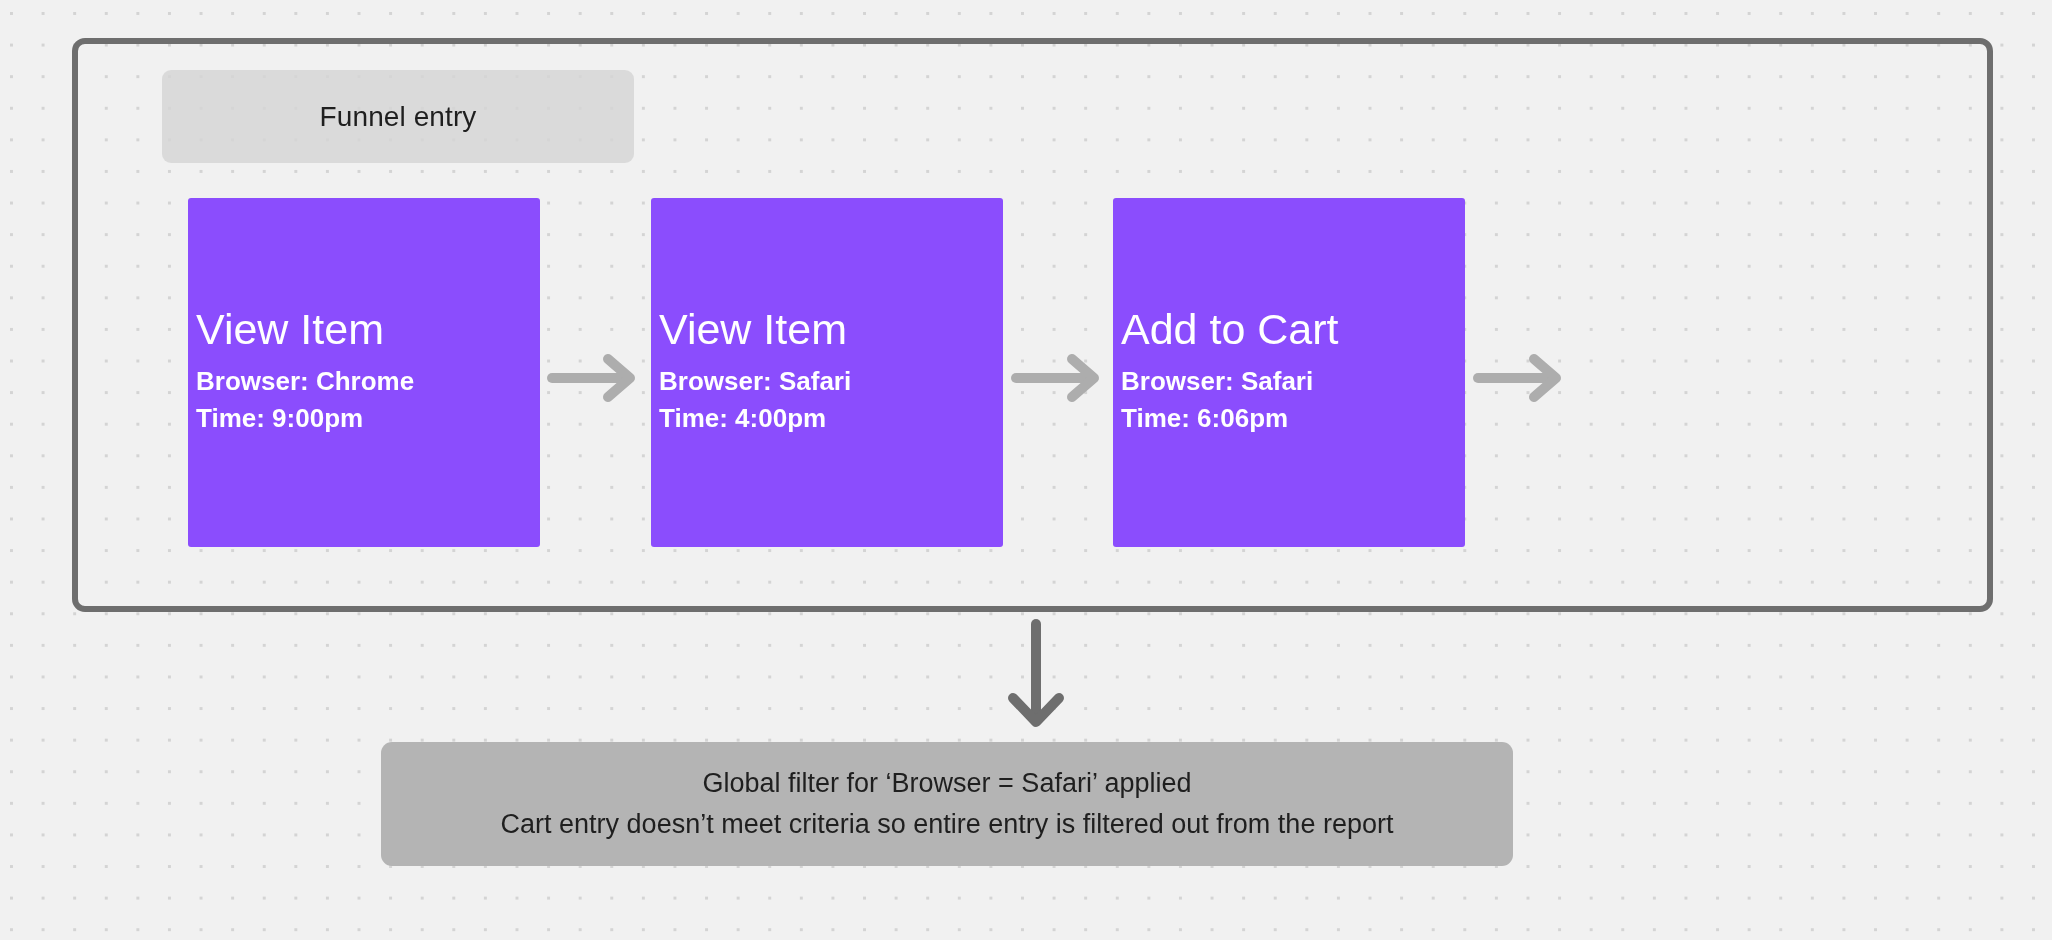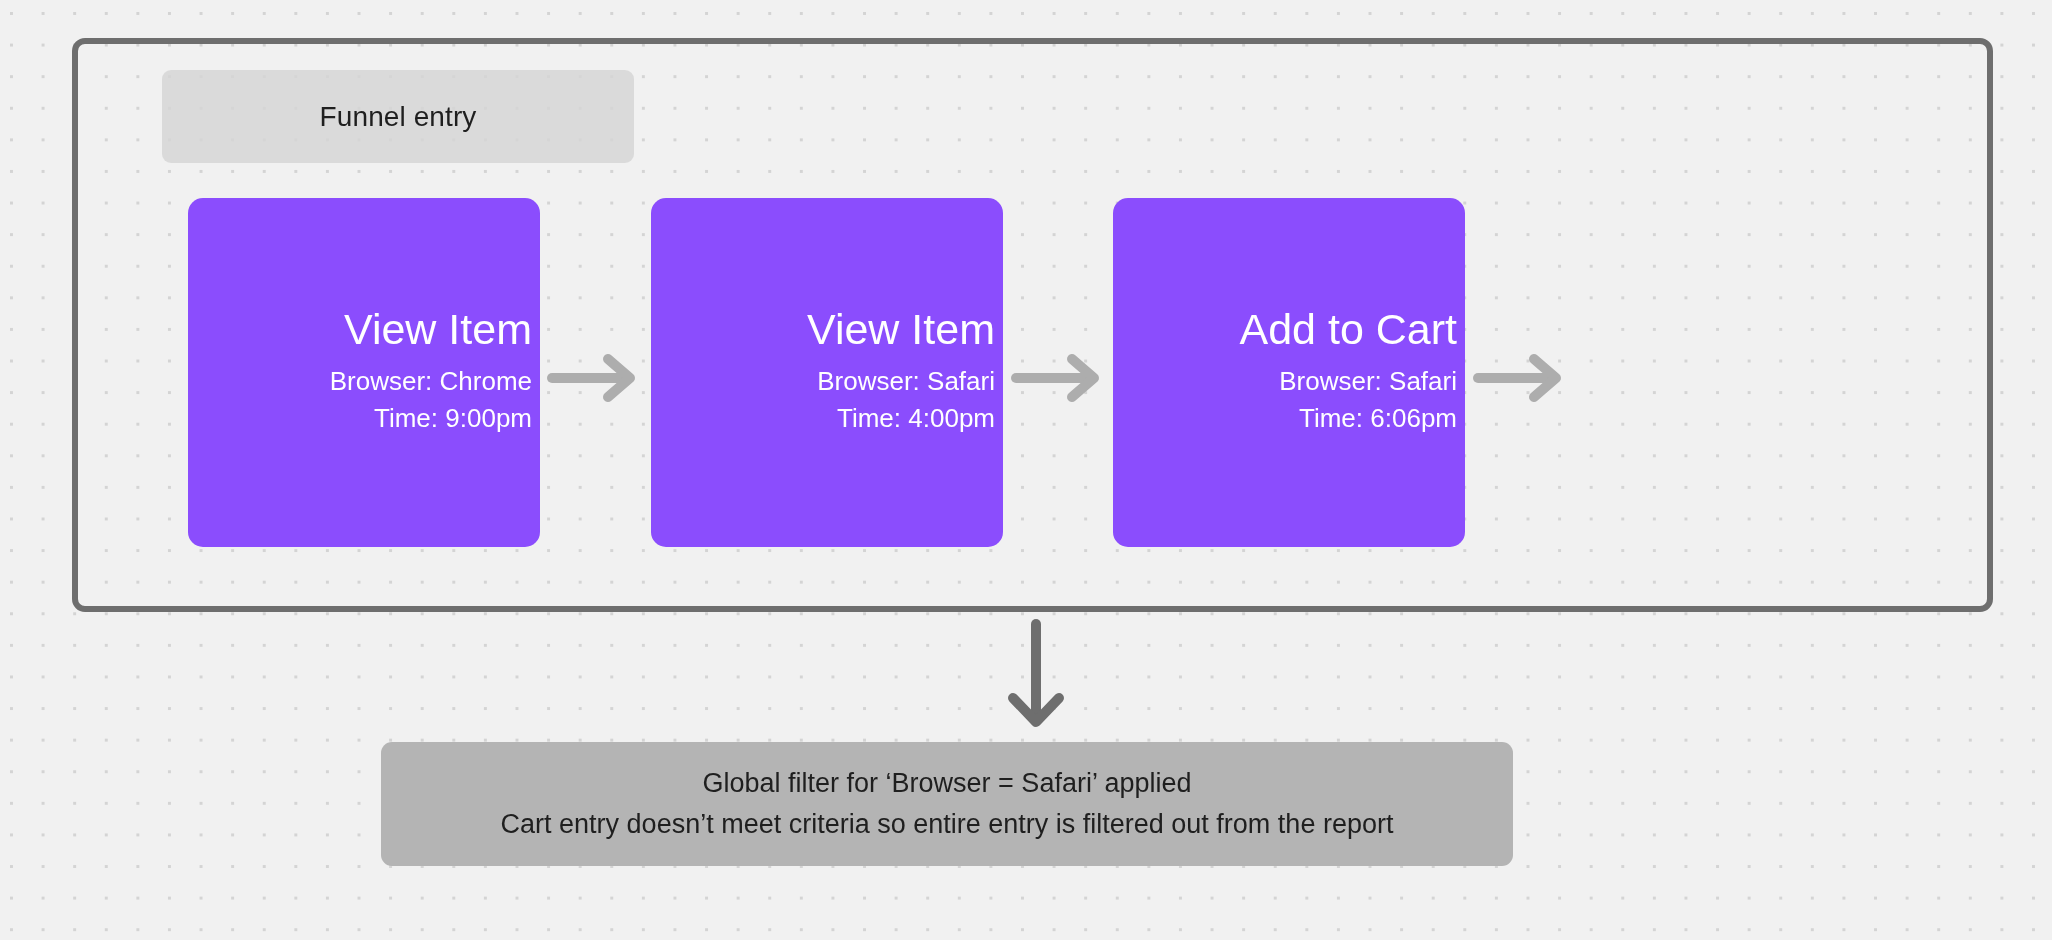--- a/index.html
+++ b/index.html
@@ -58,40 +58,40 @@
     text-align: center;
   }
 
   
   .step-card {
     position: absolute;
     top: 198px;
     width: 352px;
     height: 349px;
     background: #8b4dfd;
-    border-radius: 15px;
+    border-radius: 3px;
     display: flex;
     flex-direction: column;
-    align-items: flex-end;
+    align-items: flex-start;
     justify-content: center;
     color: #ffffff;
     box-sizing: border-box;
     padding: 0 8px;
   }
   .step-card .step-title {
     font-size: 43px;
     line-height: 1.0;
     font-weight: 400;
     margin-bottom: 12px;
     white-space: nowrap;
   }
   .step-card .step-meta {
     font-size: 26px;
     line-height: 1.42;
-    font-weight: 400;
+    font-weight: 700;
     white-space: nowrap;
   }
 
   #step-card-0 { left: 188px; }
   #step-card-1 { left: 651px; }
   #step-card-2 { left: 1113px; }
   #step-card-3 { left: 1578px; }
 
   
   .connector-arrow {

